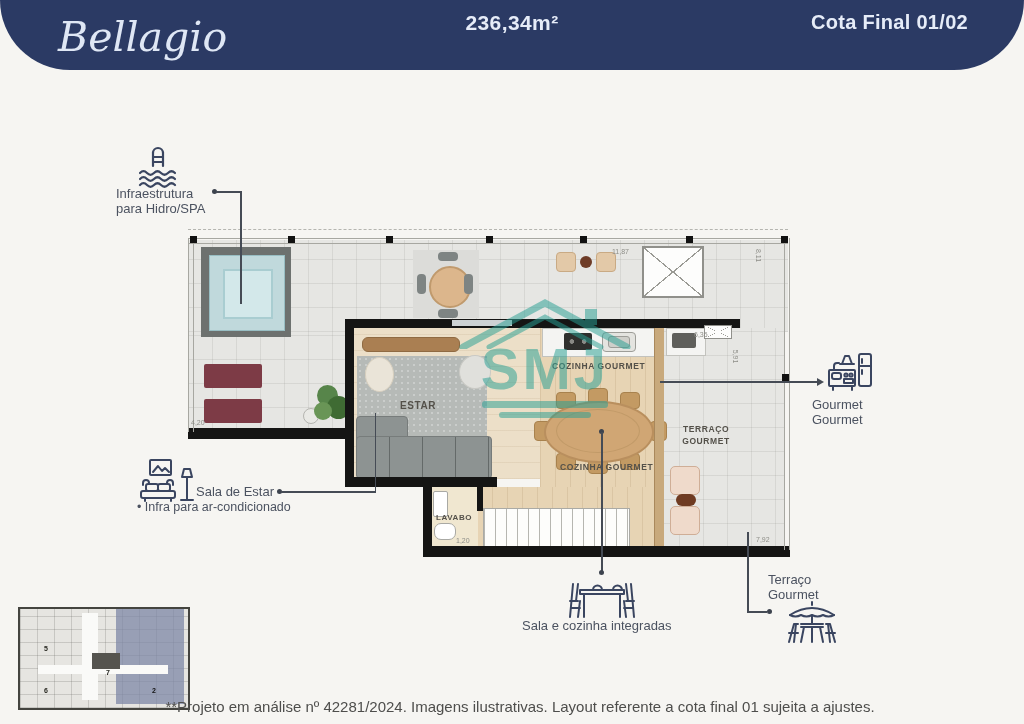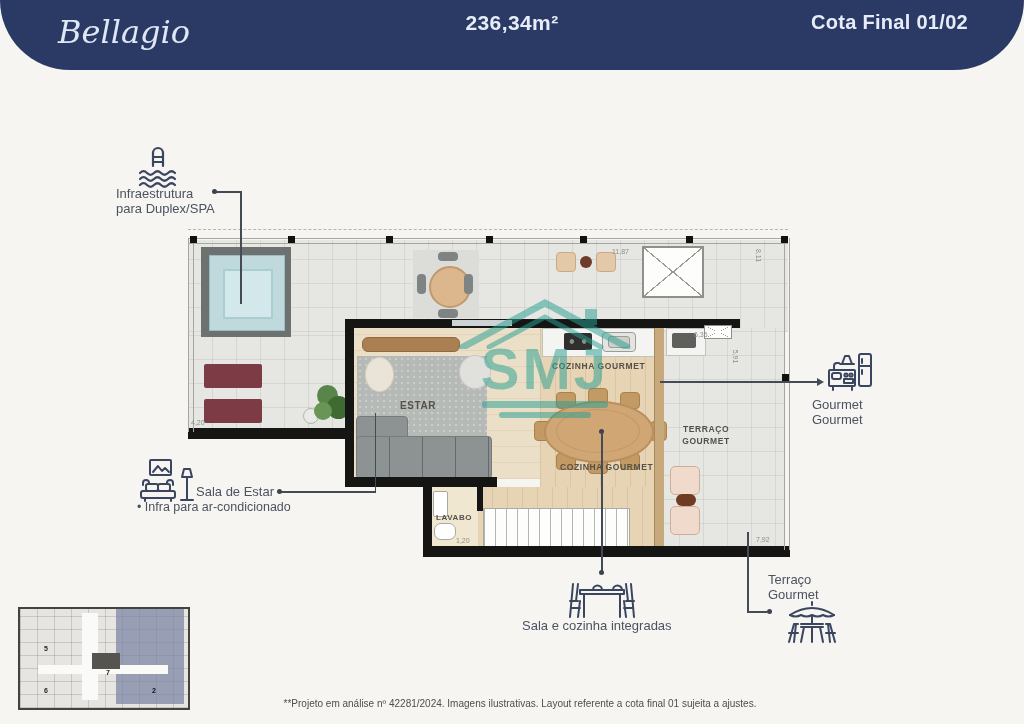--- a/index.html
+++ b/index.html
@@ -4,21 +4,21 @@
 <style>
   html,body{margin:0;padding:0;background:#ffffff;}
   .page{position:relative;width:1024px;height:724px;background:#f6f5f2;overflow:hidden;
         font-family:"Liberation Sans",sans-serif;}
   .abs{position:absolute;}
 
   
   .banner{position:absolute;left:0;top:0;width:1024px;height:70px;background:#2b3a64;
           border-radius:0 0 72px 72px;color:#e6ecf8;}
   .brand{position:absolute;left:58px;top:13px;font-family:"DejaVu Serif",serif;
-         font-style:italic;font-size:32px;color:#dfe7f5;}
+         font-style:italic;font-size:41px;color:#dfe7f5;}
   .banner-center{position:absolute;left:262px;width:500px;top:9px;text-align:center;
                  font-size:21px;font-weight:700;letter-spacing:.4px;line-height:27px;}
   .banner-right{position:absolute;right:56px;top:9px;text-align:right;
                 font-size:20px;font-weight:700;letter-spacing:.3px;line-height:27px;}
 
   
   .tile{background-color:#e6e6e3;
         background-image:repeating-linear-gradient(0deg,rgba(120,120,114,.14) 0 1px,transparent 1px 24px),
                          repeating-linear-gradient(90deg,rgba(120,120,114,.14) 0 1px,transparent 1px 24px);}
   .wood{background-color:#e7d4b4;
@@ -53,21 +53,21 @@
           background-image:repeating-linear-gradient(90deg,#b6b6b0 0 1px,transparent 1px 11px);}
   .rug{background-color:#b6bab7;
        background-image:radial-gradient(rgba(255,255,255,.28) 1px,transparent 1.4px);
        background-size:6px 6px;}
   .keyplan{position:absolute;left:18px;top:607px;width:168px;height:99px;background:#e6e5e1;
            border:2px solid #44443f;
            background-image:repeating-linear-gradient(0deg,rgba(90,90,85,.22) 0 1px,transparent 1px 13px),
                             repeating-linear-gradient(90deg,rgba(90,90,85,.22) 0 1px,transparent 1px 17px);}
   .kp-num{position:absolute;font-size:7px;font-weight:700;color:#26261f;}
   .footer{position:absolute;left:30px;width:980px;top:698px;text-align:center;
-          font-size:10px;color:#4e4e4c;}
+          font-size:15px;color:#4e4e4c;}
   .xbox{background:#fdfdfc;border:2px solid #90908b;
         background-image:linear-gradient(to bottom right,transparent 49.2%,#9a9a94 49.2% 50.8%,transparent 50.8%),
                          linear-gradient(to top right,transparent 49.2%,#9a9a94 49.2% 50.8%,transparent 50.8%);}
   svg{display:block;}
 </style>
 </head>
 <body>
 
 <div class="page">
 
@@ -199,21 +199,21 @@
   </div>
 
   <svg class="abs" style="left:136px;top:146px;" width="46" height="44" viewBox="0 0 46 44" fill="none" stroke="#3a4560" stroke-width="2.2" stroke-linecap="round" stroke-linejoin="round">
     <path d="M17 20 V6 M27 20 V6 M17 7 a5 5 0 0 1 10 0 M17 11 H27 M17 16 H27"></path>
     <path d="M4 27 q3.5 -3.5 7 0 t7 0 t7 0 t7 0 t7 0"></path>
     <path d="M4 33 q3.5 -3.5 7 0 t7 0 t7 0 t7 0 t7 0"></path>
     <path d="M4 39 q3.5 -3.5 7 0 t7 0 t7 0 t7 0 t7 0"></path>
   </svg>
   <div class="co center" style="left:116px;top:186px;width:96px;">
     <div>Infraestrutura</div>
-    <div>para Duplex/SPA</div>
+    <div>para Hidro/SPA</div>
   </div>
   <div class="dot" style="left:212px;top:189px;"></div>
   <div class="lead" style="left:216px;top:191px;width:26px;height:1.5px;"></div>
   <div class="lead" style="left:240px;top:191px;width:1.5px;height:113px;"></div>
 
   <svg class="abs" style="left:138px;top:458px;" width="58" height="48" viewBox="0 0 58 48" fill="none" stroke="#3a4560" stroke-width="2" stroke-linecap="round" stroke-linejoin="round">
     <rect x="12" y="2" width="21" height="15" rx="1"></rect>
     <path d="M15 14 l5 -6 l4 5 l3 -3 l4 4"></path>
     <rect x="8" y="26" width="12" height="7" rx="2"></rect>
     <rect x="20" y="26" width="12" height="7" rx="2"></rect>

